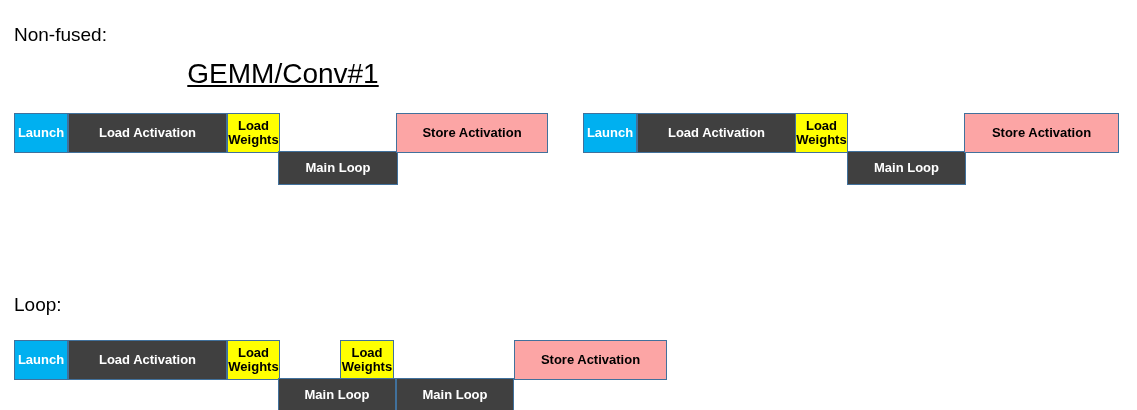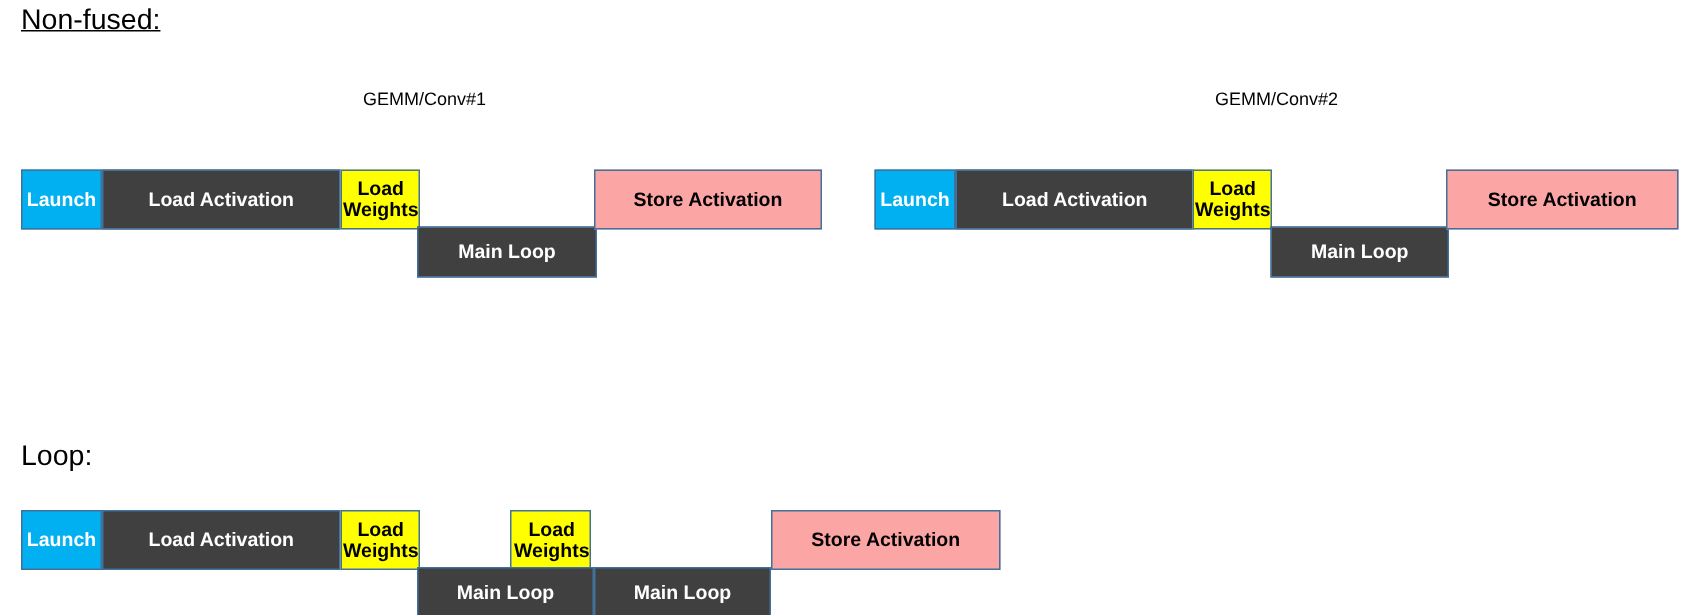--- a/index.html
+++ b/index.html
@@ -24,55 +24,55 @@
   }
   .section-label {
     position: absolute;
     font-size: 19px;
     color: #000000;
     white-space: nowrap;
     line-height: 1;
   }
   .group-title {
     position: absolute;
-    font-size: 12px;
+    font-size: 28px;
     color: #000000;
     white-space: nowrap;
     text-align: center;
     line-height: 1;
+    text-decoration: underline;
   }
   .bar {
     position: absolute;
     box-sizing: border-box;
     border: 1px solid #41719C;
     display: flex;
     align-items: center;
     justify-content: center;
     font-size: 13px;
     line-height: 1.05;
     text-align: center;
     white-space: pre-line;
     overflow: hidden;
     font-weight: bold;
   }
   .bar.launch   { background: #00B0F0; color: #ffffff; }
   .bar.purple   { background: #404040; color: #ffffff; }
-  .bar.yellow   { background: #FFFF00; color: #000000; font-size: 13px; justify-content: flex-end; }
+  .bar.yellow   { background: #FFFF00; color: #000000; font-size: 13px; }
   .bar.orange   { background: #fca5a5; color: #000000; }
   .bar .lbl { pointer-events: none; }
 </style>
 </head>
 <body>
 
 <div class="canvas">
 
-<div class="section-label" style="left: 14px; top: 4px; text-decoration: underline;">Non-fused:</div>
+<div class="section-label" style="left: 14px; top: 25px;">Non-fused:</div>
     <div class="section-label" style="left: 14px; top: 295px;">Loop:</div>
     <div class="group-title" style="left: 133px; top: 60px; width: 300px;">GEMM/Conv#1</div>
-    <div class="group-title" style="left: 701px; top: 60px; width: 300px;">GEMM/Conv#2</div>
     <div class="bar launch" style="left: 14px; top: 113px; width: 54px; height: 40px;"><span class="lbl">Launch</span></div>
     <div class="bar purple" style="left: 68px; top: 113px; width: 159px; height: 40px;"><span class="lbl">Load Activation</span></div>
     <div class="bar yellow" style="left: 227px; top: 113px; width: 53px; height: 40px;"><span class="lbl">Load
 Weights</span></div>
     <div class="bar purple" style="left: 278px; top: 151px; width: 120px; height: 34px;"><span class="lbl">Main Loop</span></div>
     <div class="bar orange" style="left: 396px; top: 113px; width: 152px; height: 40px;"><span class="lbl">Store Activation</span></div>
     <div class="bar launch" style="left: 583px; top: 113px; width: 54px; height: 40px;"><span class="lbl">Launch</span></div>
     <div class="bar purple" style="left: 637px; top: 113px; width: 159px; height: 40px;"><span class="lbl">Load Activation</span></div>
     <div class="bar yellow" style="left: 795px; top: 113px; width: 53px; height: 40px;"><span class="lbl">Load
 Weights</span></div>

